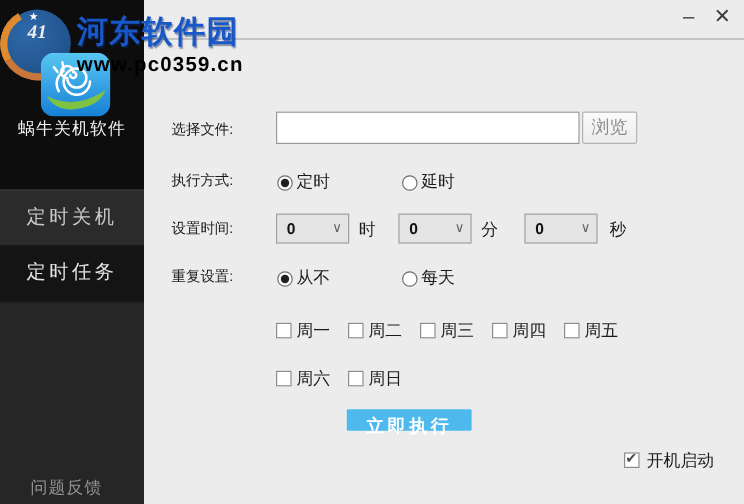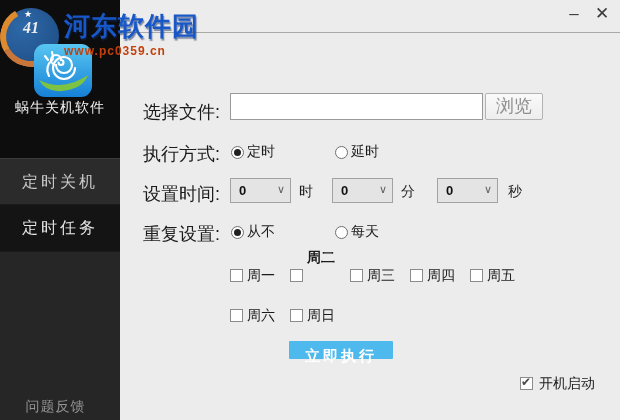--- a/index.html
+++ b/index.html
@@ -25,30 +25,30 @@
   .nav-footer{position:absolute;left:0;top:398px;width:111px;text-align:center;
               color:#949494;font-size:14px;letter-spacing:1px;cursor:pointer;}
 
   
   .main{position:absolute;left:120px;top:0;width:500px;height:420px;background:#ececec;}
   .titlebar{position:absolute;left:0;top:0;width:500px;height:32px;border-bottom:1px solid #a9a9a9;}
   .win-btn{position:absolute;cursor:pointer;color:#3c3c3c;text-align:center;}
   .win-min{left:443px;top:1px;width:22px;height:26px;line-height:26px;font-size:17px;}
   .win-close{left:470px;top:1px;width:24px;height:26px;line-height:26px;font-size:17px;}
 
-  .form-label{position:absolute;font-size:18px;color:#1b1b1b;white-space:nowrap;}
+  .form-label{position:absolute;font-size:12px;color:#1b1b1b;white-space:nowrap;}
   .unit-label{position:absolute;font-size:14px;color:#1b1b1b;}
   .opt-label{position:absolute;font-size:14px;color:#1b1b1b;cursor:pointer;}
 
   .text-input{position:absolute;left:110px;top:93px;width:253px;height:27px;
               border:1px solid #999;background:#fff;box-sizing:border-box;
               padding:0 6px;font-size:13px;font-family:inherit;outline:none;}
-  .browse-btn{position:absolute;left:365px;top:93px;width:58px;height:27px;
+  .browse-btn{position:absolute;left:365px;top:93px;width:46px;height:27px;
               background:linear-gradient(#fafafa,#ededed);border:1px solid #b3b3b3;
-              border-radius:2px;color:#8f8f8f;font-size:18px;text-align:center;
+              border-radius:2px;color:#8f8f8f;font-size:15px;text-align:center;
               line-height:25px;box-sizing:border-box;cursor:pointer;}
 
   .radio{position:absolute;width:13px;height:13px;border:1px solid #6f6f6f;border-radius:50%;
          background:#fff;box-sizing:border-box;cursor:pointer;}
   .radio.checked::after{content:"";position:absolute;left:2px;top:2px;width:7px;height:7px;
          border-radius:50%;background:#1f1f1f;}
 
   .dropdown{position:absolute;top:178px;width:61px;height:25px;background:#e4e4e4;
             border:1px solid #a2a2a2;box-sizing:border-box;cursor:pointer;}
   .dropdown .val{position:absolute;left:8px;top:4px;font-size:13px;font-weight:bold;color:#111;}
@@ -67,21 +67,21 @@
            background:radial-gradient(circle at 35% 35%,#2e69a8,#1c4a82);z-index:3;}
   .wm-logo .crescent{position:absolute;left:-3px;top:-1px;width:62px;height:60px;border-radius:50%;
            border:6px solid transparent;border-left-color:#de8a2e;border-bottom-color:#c9763a;
            transform:rotate(15deg);box-sizing:border-box;}
   .wm-logo .num{position:absolute;left:0;top:11px;width:56px;text-align:center;color:#ededed;
            font-size:16px;font-weight:bold;font-style:italic;
            font-family:"Liberation Serif","DejaVu Serif",serif;}
   .wm-logo .star{position:absolute;left:21px;top:1px;color:#fff;font-size:9px;}
   .wm-name{position:absolute;left:64px;top:9px;font-size:26px;font-weight:bold;color:#1857c8;
            letter-spacing:1px;z-index:5;text-shadow:1px 2px 1px rgba(12,42,96,.5);white-space:nowrap;}
-  .wm-url{position:absolute;left:64px;top:44px;font-size:12px;font-weight:bold;color:#c2410c;
+  .wm-url{position:absolute;left:64px;top:44px;font-size:17px;font-weight:bold;color:#000000;
           letter-spacing:1px;z-index:5;white-space:nowrap;}
 </style>
 </head>
 <body>
 
 <div class="app">
 
   <aside class="sidebar">
     <div class="logo-area">
       <div class="app-icon">
@@ -142,21 +142,21 @@
 
     <span class="form-label" style="left:23px;top:222px;">重复设置:</span>
     <span class="radio checked" style="left:111px;top:226px;"></span>
     <span class="opt-label" style="left:127px;top:223px;">从不</span>
     <span class="radio" style="left:215px;top:226px;"></span>
     <span class="opt-label" style="left:231px;top:223px;">每天</span>
 
     <span class="cb" style="left:110px;top:269px;"></span>
     <span class="opt-label" style="left:127px;top:267px;">周一</span>
     <span class="cb" style="left:170px;top:269px;"></span>
-    <span class="opt-label" style="left:187px;top:249px;font-weight:bold;">周二</span>
+    <span class="opt-label" style="left:187px;top:267px;">周二</span>
     <span class="cb" style="left:230px;top:269px;"></span>
     <span class="opt-label" style="left:247px;top:267px;">周三</span>
     <span class="cb" style="left:290px;top:269px;"></span>
     <span class="opt-label" style="left:307px;top:267px;">周四</span>
     <span class="cb" style="left:350px;top:269px;"></span>
     <span class="opt-label" style="left:367px;top:267px;">周五</span>
 
     <span class="cb" style="left:110px;top:309px;"></span>
     <span class="opt-label" style="left:127px;top:307px;">周六</span>
     <span class="cb" style="left:170px;top:309px;"></span>

